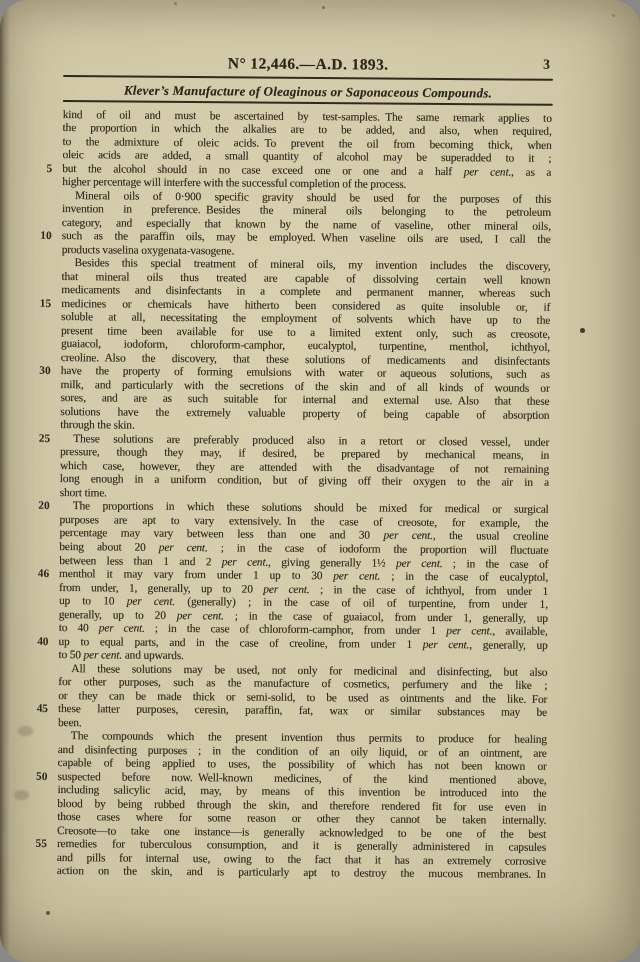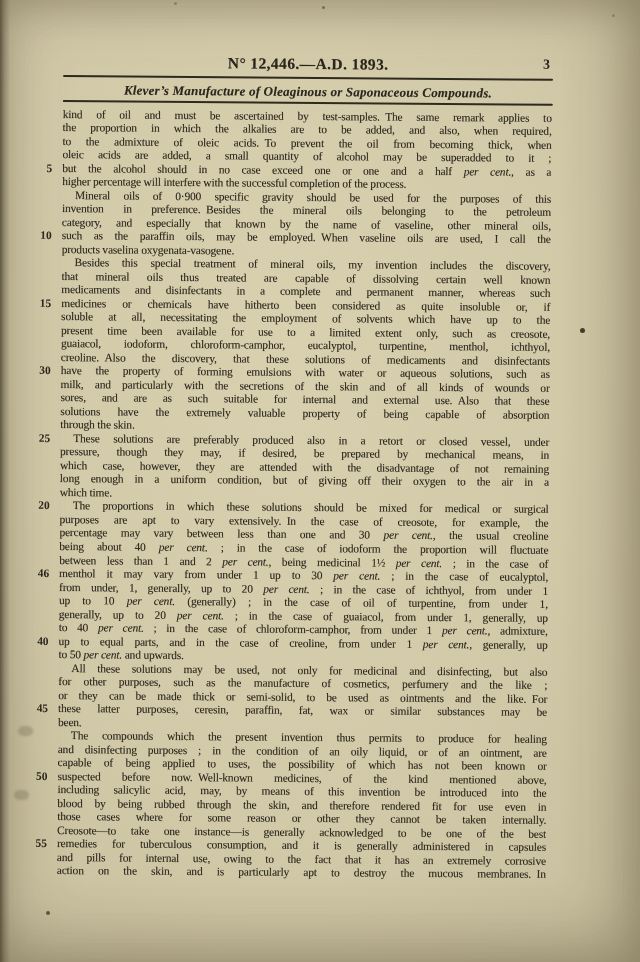--- a/index.html
+++ b/index.html
@@ -1,20 +1,21 @@
 <!DOCTYPE html>
 <html><head>
 <meta charset="utf-8">
 <style>
   html,body { margin:0; padding:0; background:#888; }
   .page {
     position:relative; width:640px; height:962px; overflow:hidden;
     background: radial-gradient(ellipse at 45% 35%, #d9d0af 0%, #d2c9a8 55%, #c6bd9c 100%);
     font-family:"Liberation Serif","DejaVu Serif",serif;
     color:#2b271d;
+    border-radius:28px;
   }
   .page::after {
     content:""; position:absolute; inset:0; pointer-events:none;
     box-shadow: inset 0 0 70px rgba(80,70,45,.30), inset -18px -24px 60px rgba(90,80,50,.22), inset 0 10px 30px rgba(95,85,55,.18);
   }
   .spine-shadow {
     position:absolute; left:0; top:0; bottom:0; width:10px;
     background: linear-gradient(90deg, rgba(45,39,26,.65), rgba(45,39,26,.25) 45%, rgba(45,39,26,0));
   }
   .tilt { position:absolute; inset:0; transform:rotate(.45deg); transform-origin:60px 80px; }
@@ -179,61 +180,61 @@
         <div class="bline">
           <span class="lnum"></span>
           <span class="ltxt"><span>which case, however, they are attended with the disadvantage of not remaining</span></span>
         </div>
         <div class="bline">
           <span class="lnum"></span>
           <span class="ltxt"><span>long enough in a uniform condition, but of giving off their oxygen to the air in a</span></span>
         </div>
         <div class="bline">
           <span class="lnum"></span>
-          <span class="ltxt pend"><span>which time.</span></span>
+          <span class="ltxt pend"><span>short time.</span></span>
         </div>
         <div class="bline">
           <span class="lnum">20</span>
           <span class="ltxt ind"><span>The proportions in which these solutions should be mixed for medical or surgical</span></span>
         </div>
         <div class="bline">
           <span class="lnum"></span>
           <span class="ltxt"><span>purposes are apt to vary extensively. In the case of creosote, for example, the</span></span>
         </div>
         <div class="bline">
           <span class="lnum"></span>
           <span class="ltxt"><span>percentage may vary between less than one and 30 </span><i>per cent.</i><span>, the usual creoline</span></span>
         </div>
         <div class="bline">
           <span class="lnum"></span>
-          <span class="ltxt"><span>being about 40 </span><i>per cent.</i><span> ; in the case of iodoform the proportion will fluctuate</span></span>
-        </div>
-        <div class="bline">
-          <span class="lnum"></span>
-          <span class="ltxt"><span>between less than 1 and 2 </span><i>per cent.</i><span>, being medicinal 1½ </span><i>per cent.</i><span> ; in the case of</span></span>
+          <span class="ltxt"><span>being about 20 </span><i>per cent.</i><span> ; in the case of iodoform the proportion will fluctuate</span></span>
+        </div>
+        <div class="bline">
+          <span class="lnum"></span>
+          <span class="ltxt"><span>between less than 1 and 2 </span><i>per cent.</i><span>, giving generally 1½ </span><i>per cent.</i><span> ; in the case of</span></span>
         </div>
         <div class="bline">
           <span class="lnum">46</span>
           <span class="ltxt"><span>menthol it may vary from under 1 up to 30 </span><i>per cent.</i><span> ; in the case of eucalyptol,</span></span>
         </div>
         <div class="bline">
           <span class="lnum"></span>
           <span class="ltxt"><span>from under, 1, generally, up to 20 </span><i>per cent.</i><span> ; in the case of ichthyol, from under 1</span></span>
         </div>
         <div class="bline">
           <span class="lnum"></span>
           <span class="ltxt"><span>up to 10 </span><i>per cent.</i><span> (generally) ; in the case of oil of turpentine, from under 1,</span></span>
         </div>
         <div class="bline">
           <span class="lnum"></span>
           <span class="ltxt"><span>generally, up to 20 </span><i>per cent.</i><span> ; in the case of guaiacol, from under 1, generally, up</span></span>
         </div>
         <div class="bline">
           <span class="lnum"></span>
-          <span class="ltxt"><span>to 40 </span><i>per cent.</i><span> ; in the case of chloroform-camphor, from under 1 </span><i>per cent.</i><span>, admixture,</span></span>
+          <span class="ltxt"><span>to 40 </span><i>per cent.</i><span> ; in the case of chloroform-camphor, from under 1 </span><i>per cent.</i><span>, available,</span></span>
         </div>
         <div class="bline">
           <span class="lnum">40</span>
           <span class="ltxt"><span>up to equal parts, and in the case of creoline, from under 1 </span><i>per cent.</i><span>, generally, up</span></span>
         </div>
         <div class="bline">
           <span class="lnum"></span>
           <span class="ltxt pend"><span>to 50 </span><i>per cent.</i><span> and upwards.</span></span>
         </div>
         <div class="bline">

